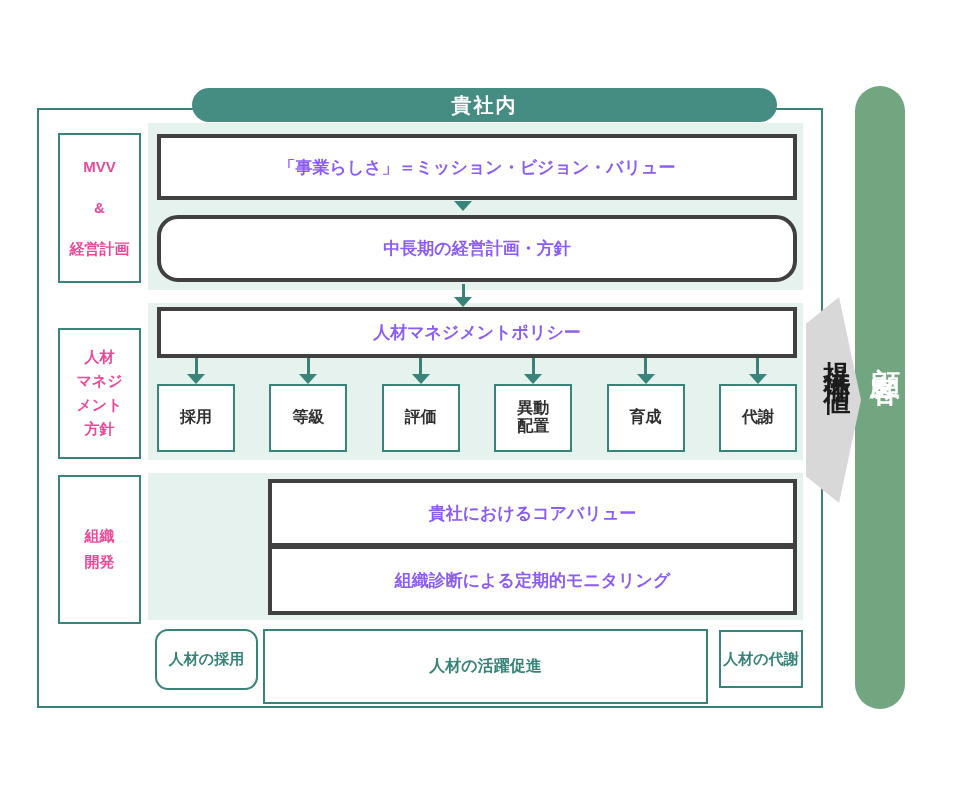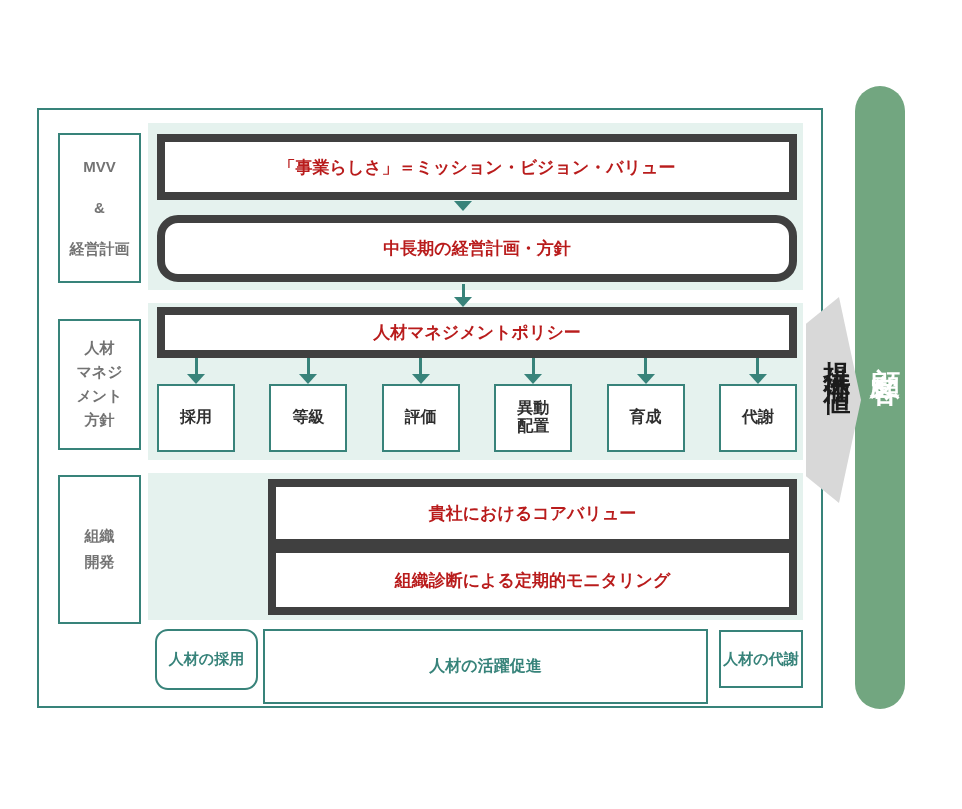--- a/index.html
+++ b/index.html
@@ -24,40 +24,40 @@
     font-size: 20px; font-weight: bold; letter-spacing: 2px;
     display: flex; align-items: center; justify-content: center; z-index: 6;
   }
   
   .panel { position: absolute; background: #E5F2EE; z-index: 2; }
   .panel-1 { left: 148px; top: 123px; width: 655px; height: 167px; }
   .panel-2 { left: 148px; top: 303px; width: 655px; height: 157px; }
   .panel-3 { left: 148px; top: 473px; width: 655px; height: 147px; }
   
   .wbox {
-    position: absolute; background: #ffffff; border: 8px solid #404040;
-    color: #b91c1c; font-weight: bold; font-size: 17px;
+    position: absolute; background: #ffffff; border: 4px solid #404040;
+    color: #8b5cf6; font-weight: bold; font-size: 17px;
     display: flex; align-items: center; justify-content: center;
     text-align: center; z-index: 3;
   }
   .box-mvv    { left: 157px; top: 134px; width: 640px; height: 66px; }
   .box-plan   { left: 157px; top: 215px; width: 640px; height: 67px; border-radius: 21px; }
   .box-policy { left: 157px; top: 307px; width: 640px; height: 51px; }
   .box-core   { left: 268px; top: 479px; width: 529px; height: 68px; }
   .box-mon    { left: 268px; top: 545px; width: 529px; height: 70px; }
   
   .sbox {
     position: absolute; left: 58px; width: 83px;
-    background: #ffffff; border: 2px solid #38837A; color: #737373;
+    background: #ffffff; border: 2px solid #38837A; color: #ec4899;
     font-weight: bold; font-size: 15px; 
     display: flex; flex-direction: column; align-items: center; justify-content: center;
     z-index: 3;
   }
   .sbox-1 { top: 133px; height: 150px; row-gap: 24px; }
-  .sbox-2 { top: 319px; height: 131px; row-gap: 5px; }
+  .sbox-2 { top: 328px; height: 131px; row-gap: 5px; }
   .sbox-3 { top: 475px; height: 149px; row-gap: 7px; }
   
   .chev {
     position: absolute; left: 454px; top: 201px; width: 0; height: 0; z-index: 4;
     border-left: 9px solid transparent; border-right: 9px solid transparent;
     border-top: 10px solid #38837A;
   }
   
   .v-arrow { display: flex; flex-direction: column; align-items: center; }
   .v-arrow .shaft { width: 3px; flex: 1 1 auto; background: #38837A; }
@@ -113,20 +113,23 @@
     color: #ffffff; font-weight: bold; font-size: 30px; letter-spacing: 6px;
   }
 </style>
 </head>
 <body>
 
 <div class="canvas">
 
   <div class="frame"></div>
 
+  <div class="pill">
+    <span>貴社内</span>
+  </div>
 
   <div class="panel panel-1"></div>
   <div class="panel panel-2"></div>
   <div class="panel panel-3"></div>
 
   <div class="sbox sbox-1">
     <div>MVV</div>
     <div>&amp;</div>
     <div>経営計画</div>
   </div>

